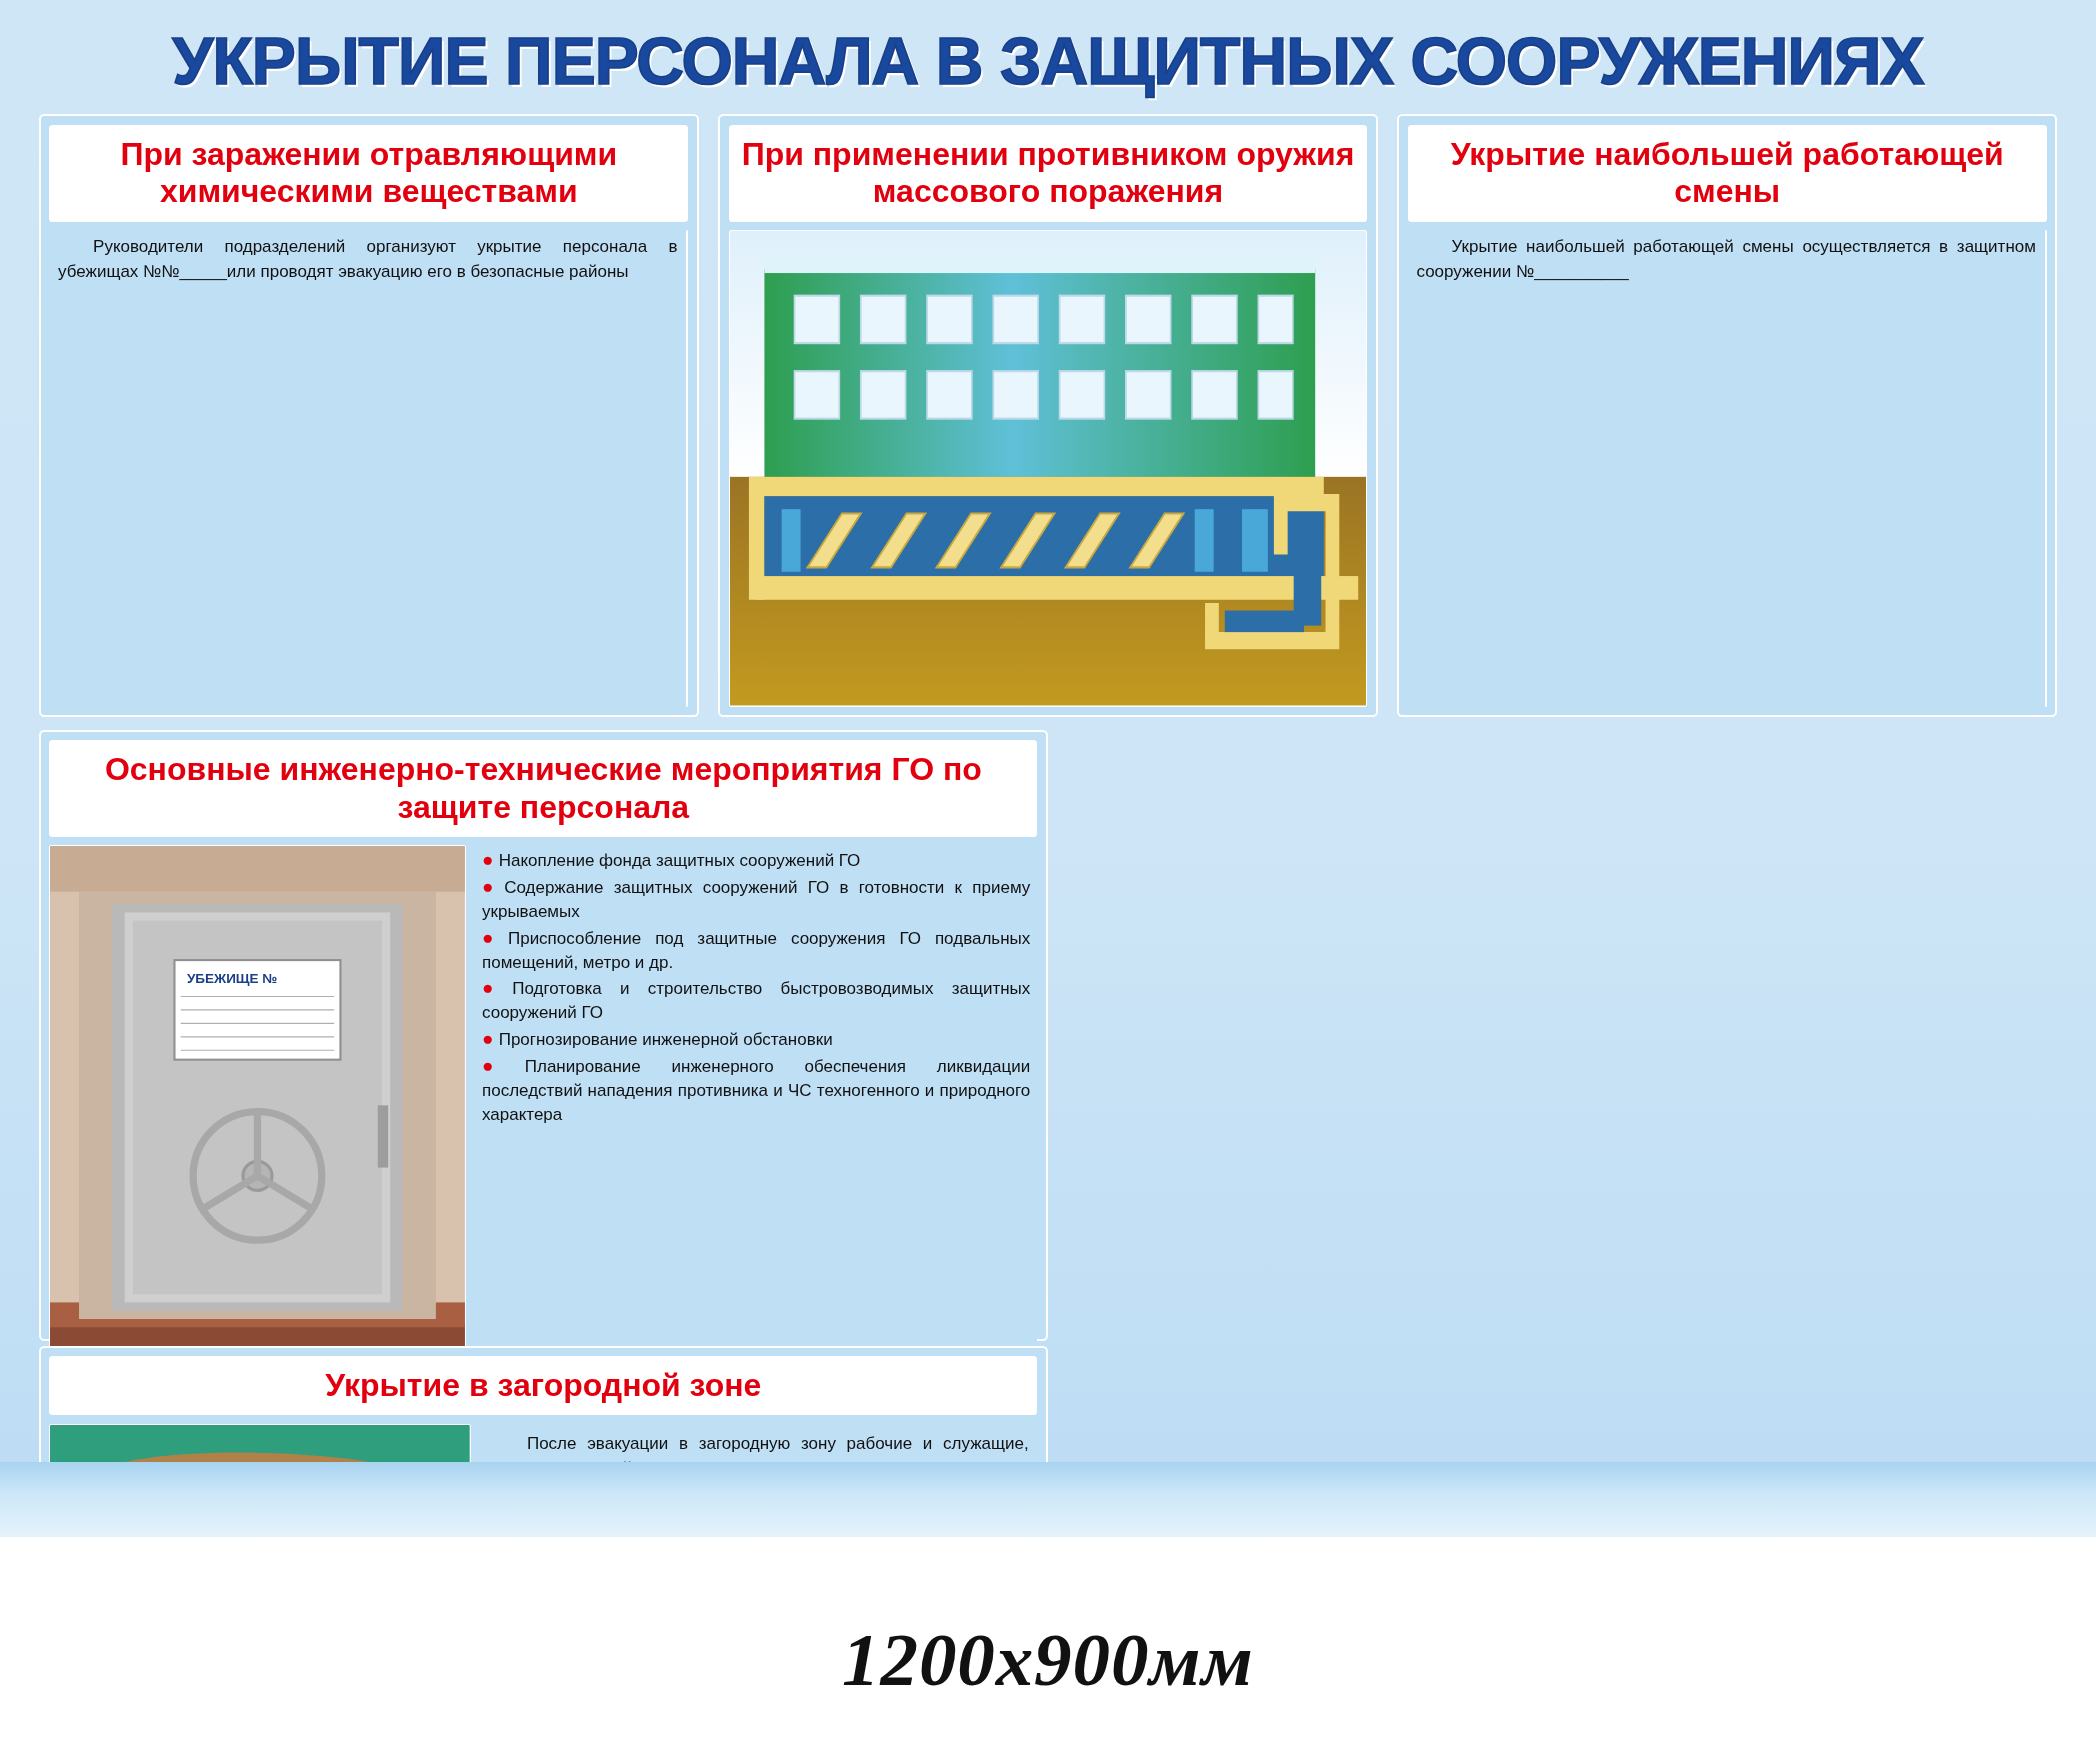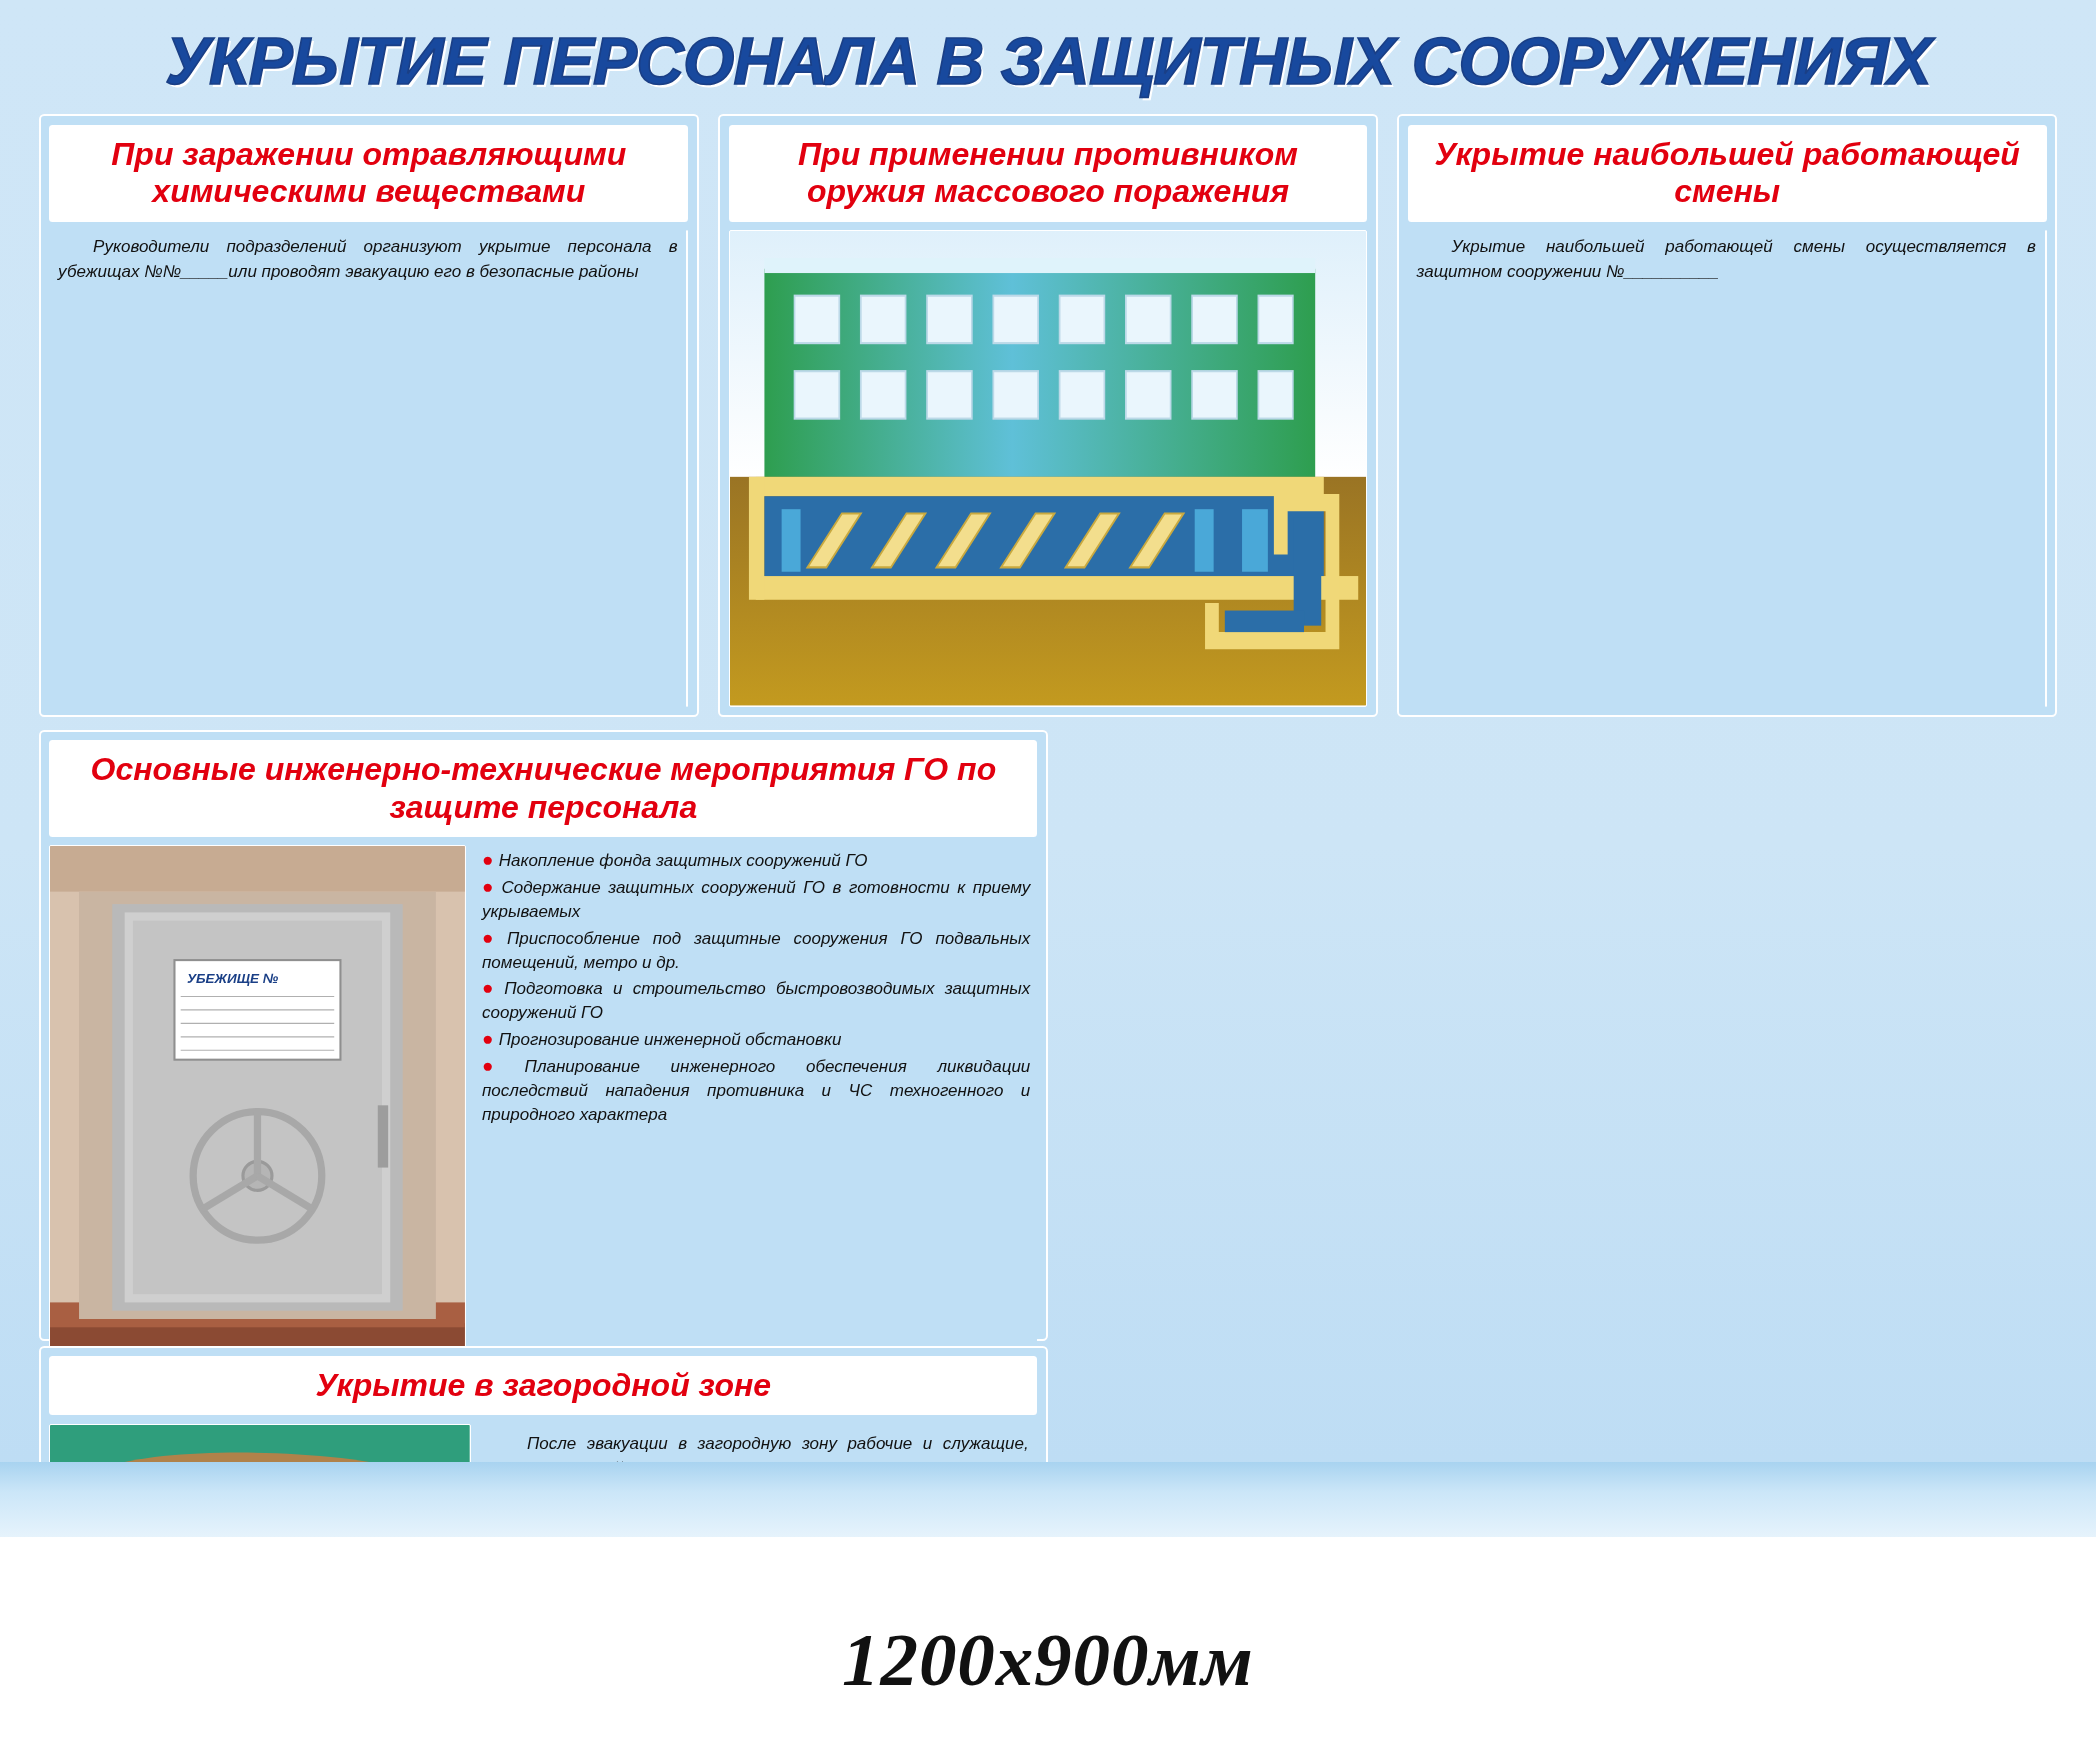--- a/index.html
+++ b/index.html
@@ -3,21 +3,21 @@
 <meta charset="utf-8">
 <style>
   html,body{margin:0;padding:0;background:#ffffff;}
   body{width:2096px;height:1739px;font-family:"Liberation Sans",sans-serif;}
   .poster{
     position:relative;width:2096px;height:1537px;
     background:linear-gradient(180deg,#cfe6f7 0%,#cde5f6 55%,#bcdcf4 100%);
     box-sizing:border-box;
     overflow:hidden;
   }
-  .poster-inner{position:absolute;inset:0;padding:15.7px 23px 0 23px;box-sizing:border-box;font-style:italic;}
+  .poster-inner{position:absolute;inset:0;padding:15.7px 23px 0 23px;box-sizing:border-box;}
   .title{
     text-align:center;
     font-size:66px;
     font-weight:bold;
     color:#18499e;
     letter-spacing:-0.9px;
     -webkit-text-stroke:1.7px #1a3f86;
     text-shadow:2.6px 2.6px 0 #ffffff;
     margin:7px 0 15.7px 0;
     font-family:"Liberation Sans",sans-serif;

